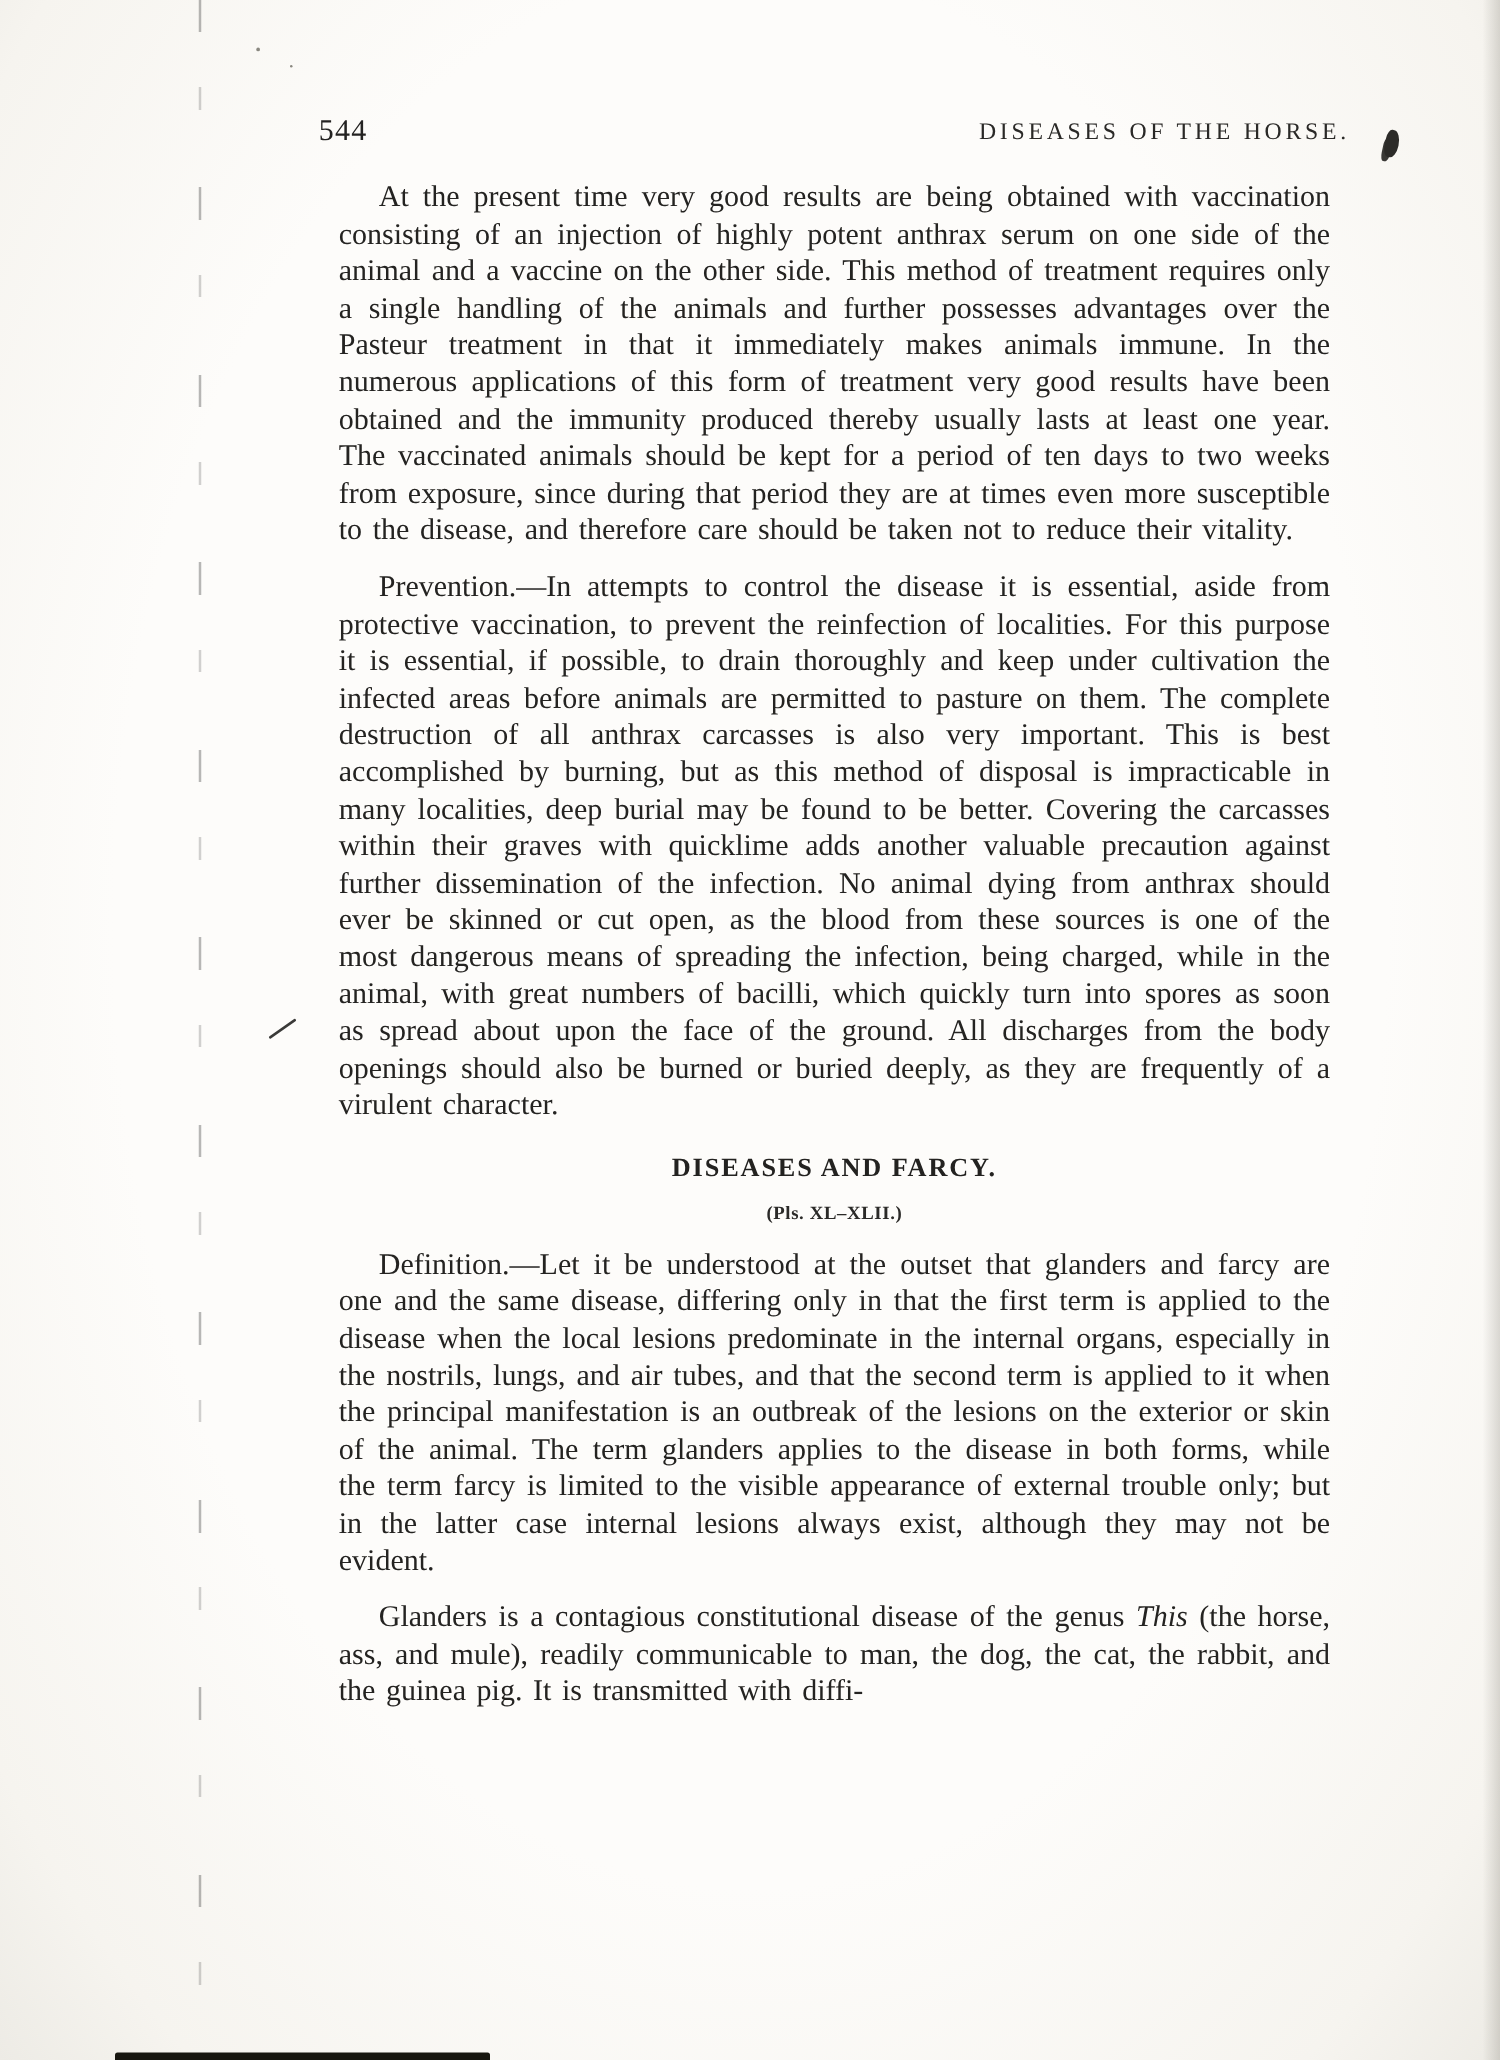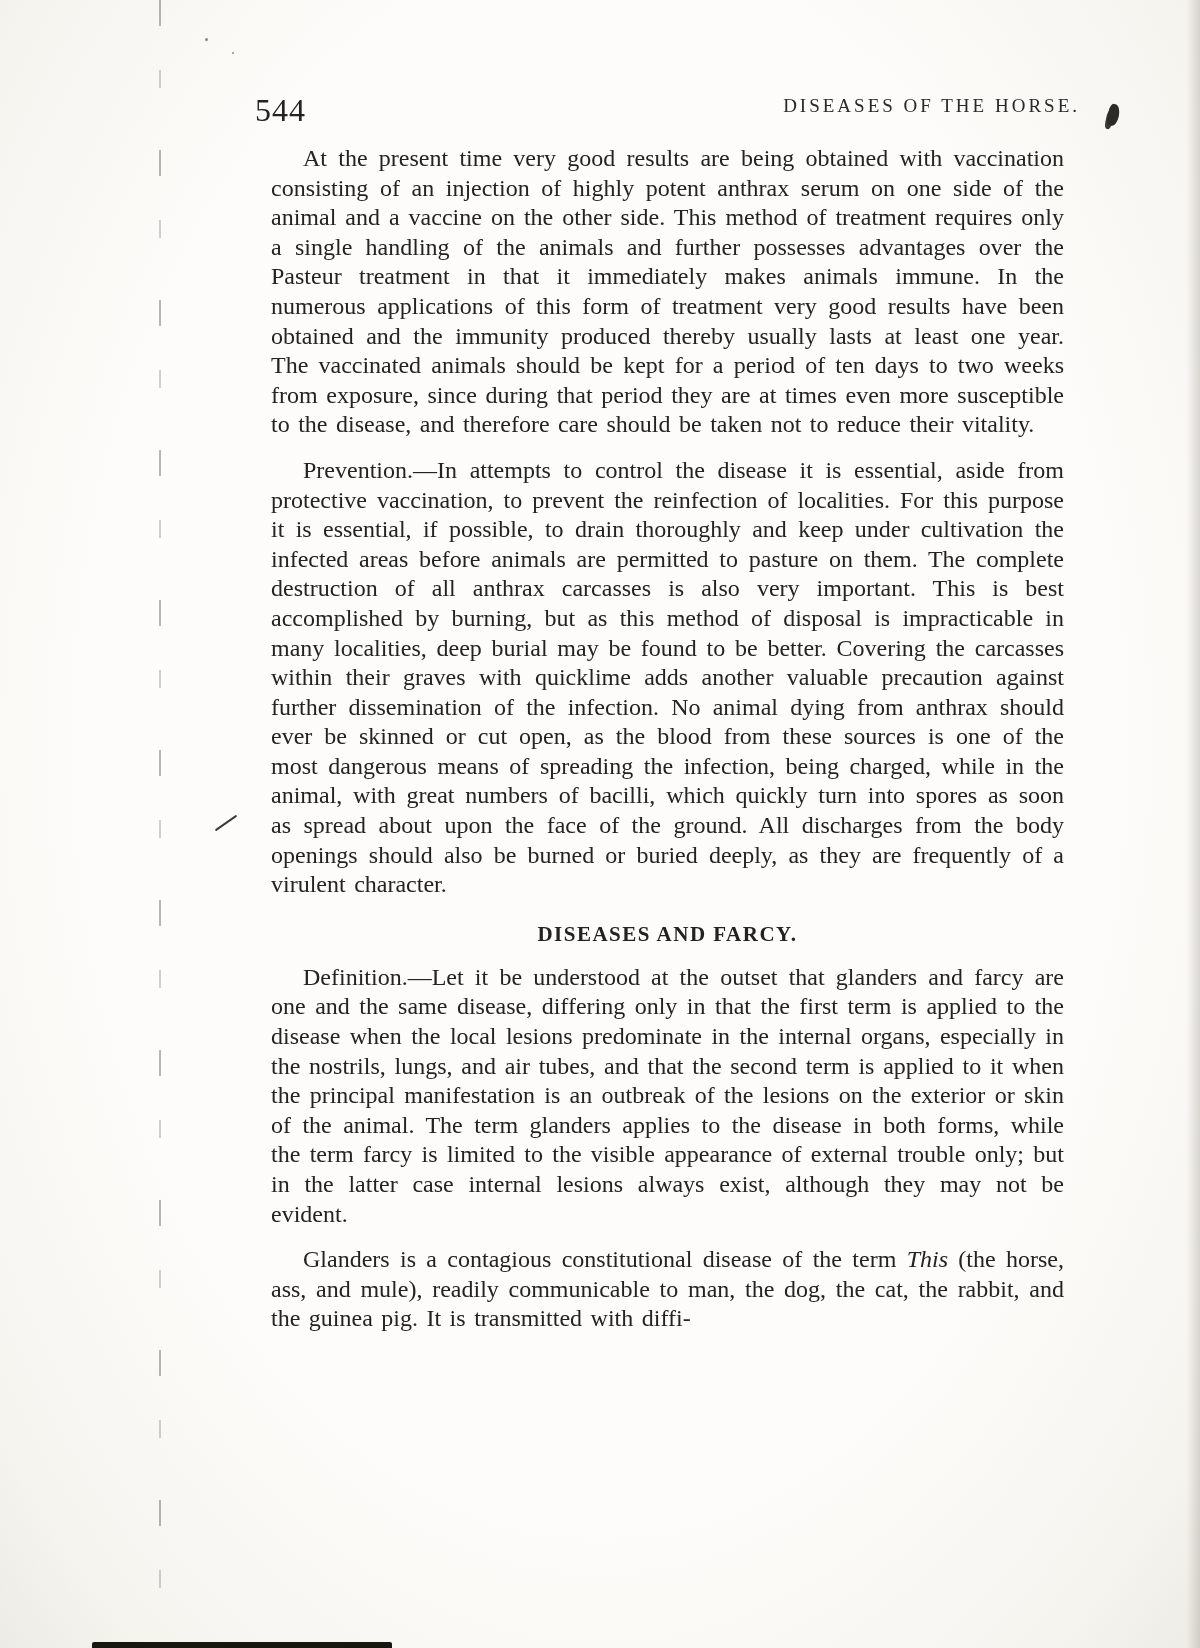--- a/index.html
+++ b/index.html
@@ -83,21 +83,21 @@
   }
   .page-header {
     position: relative;
     height: 36px;
     margin-bottom: 14px;
   }
   .page-number {
     position: absolute;
     left: 0;
     top: 0;
-    font-size: 32px;
+    font-size: 24px;
     letter-spacing: 1px;
     color: #242322;
   }
   .running-title {
     position: absolute;
     left: 0;
     right: 0;
     top: 3px;
     text-align: right;
     font-size: 19px;
@@ -158,24 +158,25 @@
     <p class="body-para">
       <span>At the present time very good results are being obtained with vaccination consisting of an injection of highly potent anthrax serum on one side of the animal and a vaccine on the other side.  This method of treatment requires only a single handling of the animals and further possesses advantages over the Pasteur treatment in that it immediately makes animals immune.  In the numerous applications of this form of treatment very good results have been obtained and the immunity produced thereby usually lasts at least one year.  The vaccinated animals should be kept for a period of ten days to two weeks from exposure, since during that period they are at times even more susceptible to the disease, and therefore care should be taken not to reduce their vitality.</span>
     </p>
 
     <p class="body-para">
       <span class="lead-italic">Prevention.</span><span>—In attempts to control the disease it is essential, aside from protective vaccination, to prevent the reinfection of localities. For this purpose it is essential, if possible, to drain thoroughly and keep under cultivation the infected areas before animals are permitted to pasture on them.  The complete destruction of all anthrax carcasses is also very important.  This is best accomplished by burning, but as this method of disposal is impracticable in many localities, deep burial may be found to be better.  Covering the carcasses within their graves with quicklime adds another valuable precaution against further dissemination of the infection.  No animal dying from anthrax should ever be skinned or cut open, as the blood from these sources is one of the most dangerous means of spreading the infection, being charged, while in the animal, with great numbers of bacilli, which quickly turn into spores as soon as spread about upon the face of the ground.  All discharges from the body openings should also be burned or buried deeply, as they are frequently of a virulent character.</span>
     </p>
 
     <h2 class="section-heading">DISEASES AND FARCY.</h2>
 
+    <div class="section-subheading">(Pls. XL–XLII.)</div>
 
     <p class="body-para">
       <span class="lead-italic">Definition.</span><span>—Let it be understood at the outset that glanders and farcy are one and the same disease, differing only in that the first term is applied to the disease when the local lesions predominate in the internal organs, especially in the nostrils, lungs, and air tubes, and that the second term is applied to it when the principal manifestation is an outbreak of the lesions on the exterior or skin of the animal.  The term glanders applies to the disease in both forms, while the term farcy is limited to the visible appearance of external trouble only; but in the latter case internal lesions always exist, although they may not be evident.</span>
     </p>
 
     <p class="body-para">
-      <span>Glanders is a contagious constitutional disease of the term </span><span class="inline-italic">This</span><span> (the horse, ass, and mule), readily communicable to man, the dog, the cat, the rabbit, and the guinea pig.  It is transmitted with diffi-</span>
+      <span>Glanders is a contagious constitutional disease of the genus </span><span class="inline-italic">This</span><span> (the horse, ass, and mule), readily communicable to man, the dog, the cat, the rabbit, and the guinea pig.  It is transmitted with diffi-</span>
     </p>
 
   </div>
 
 </div>
 
 </body></html>

